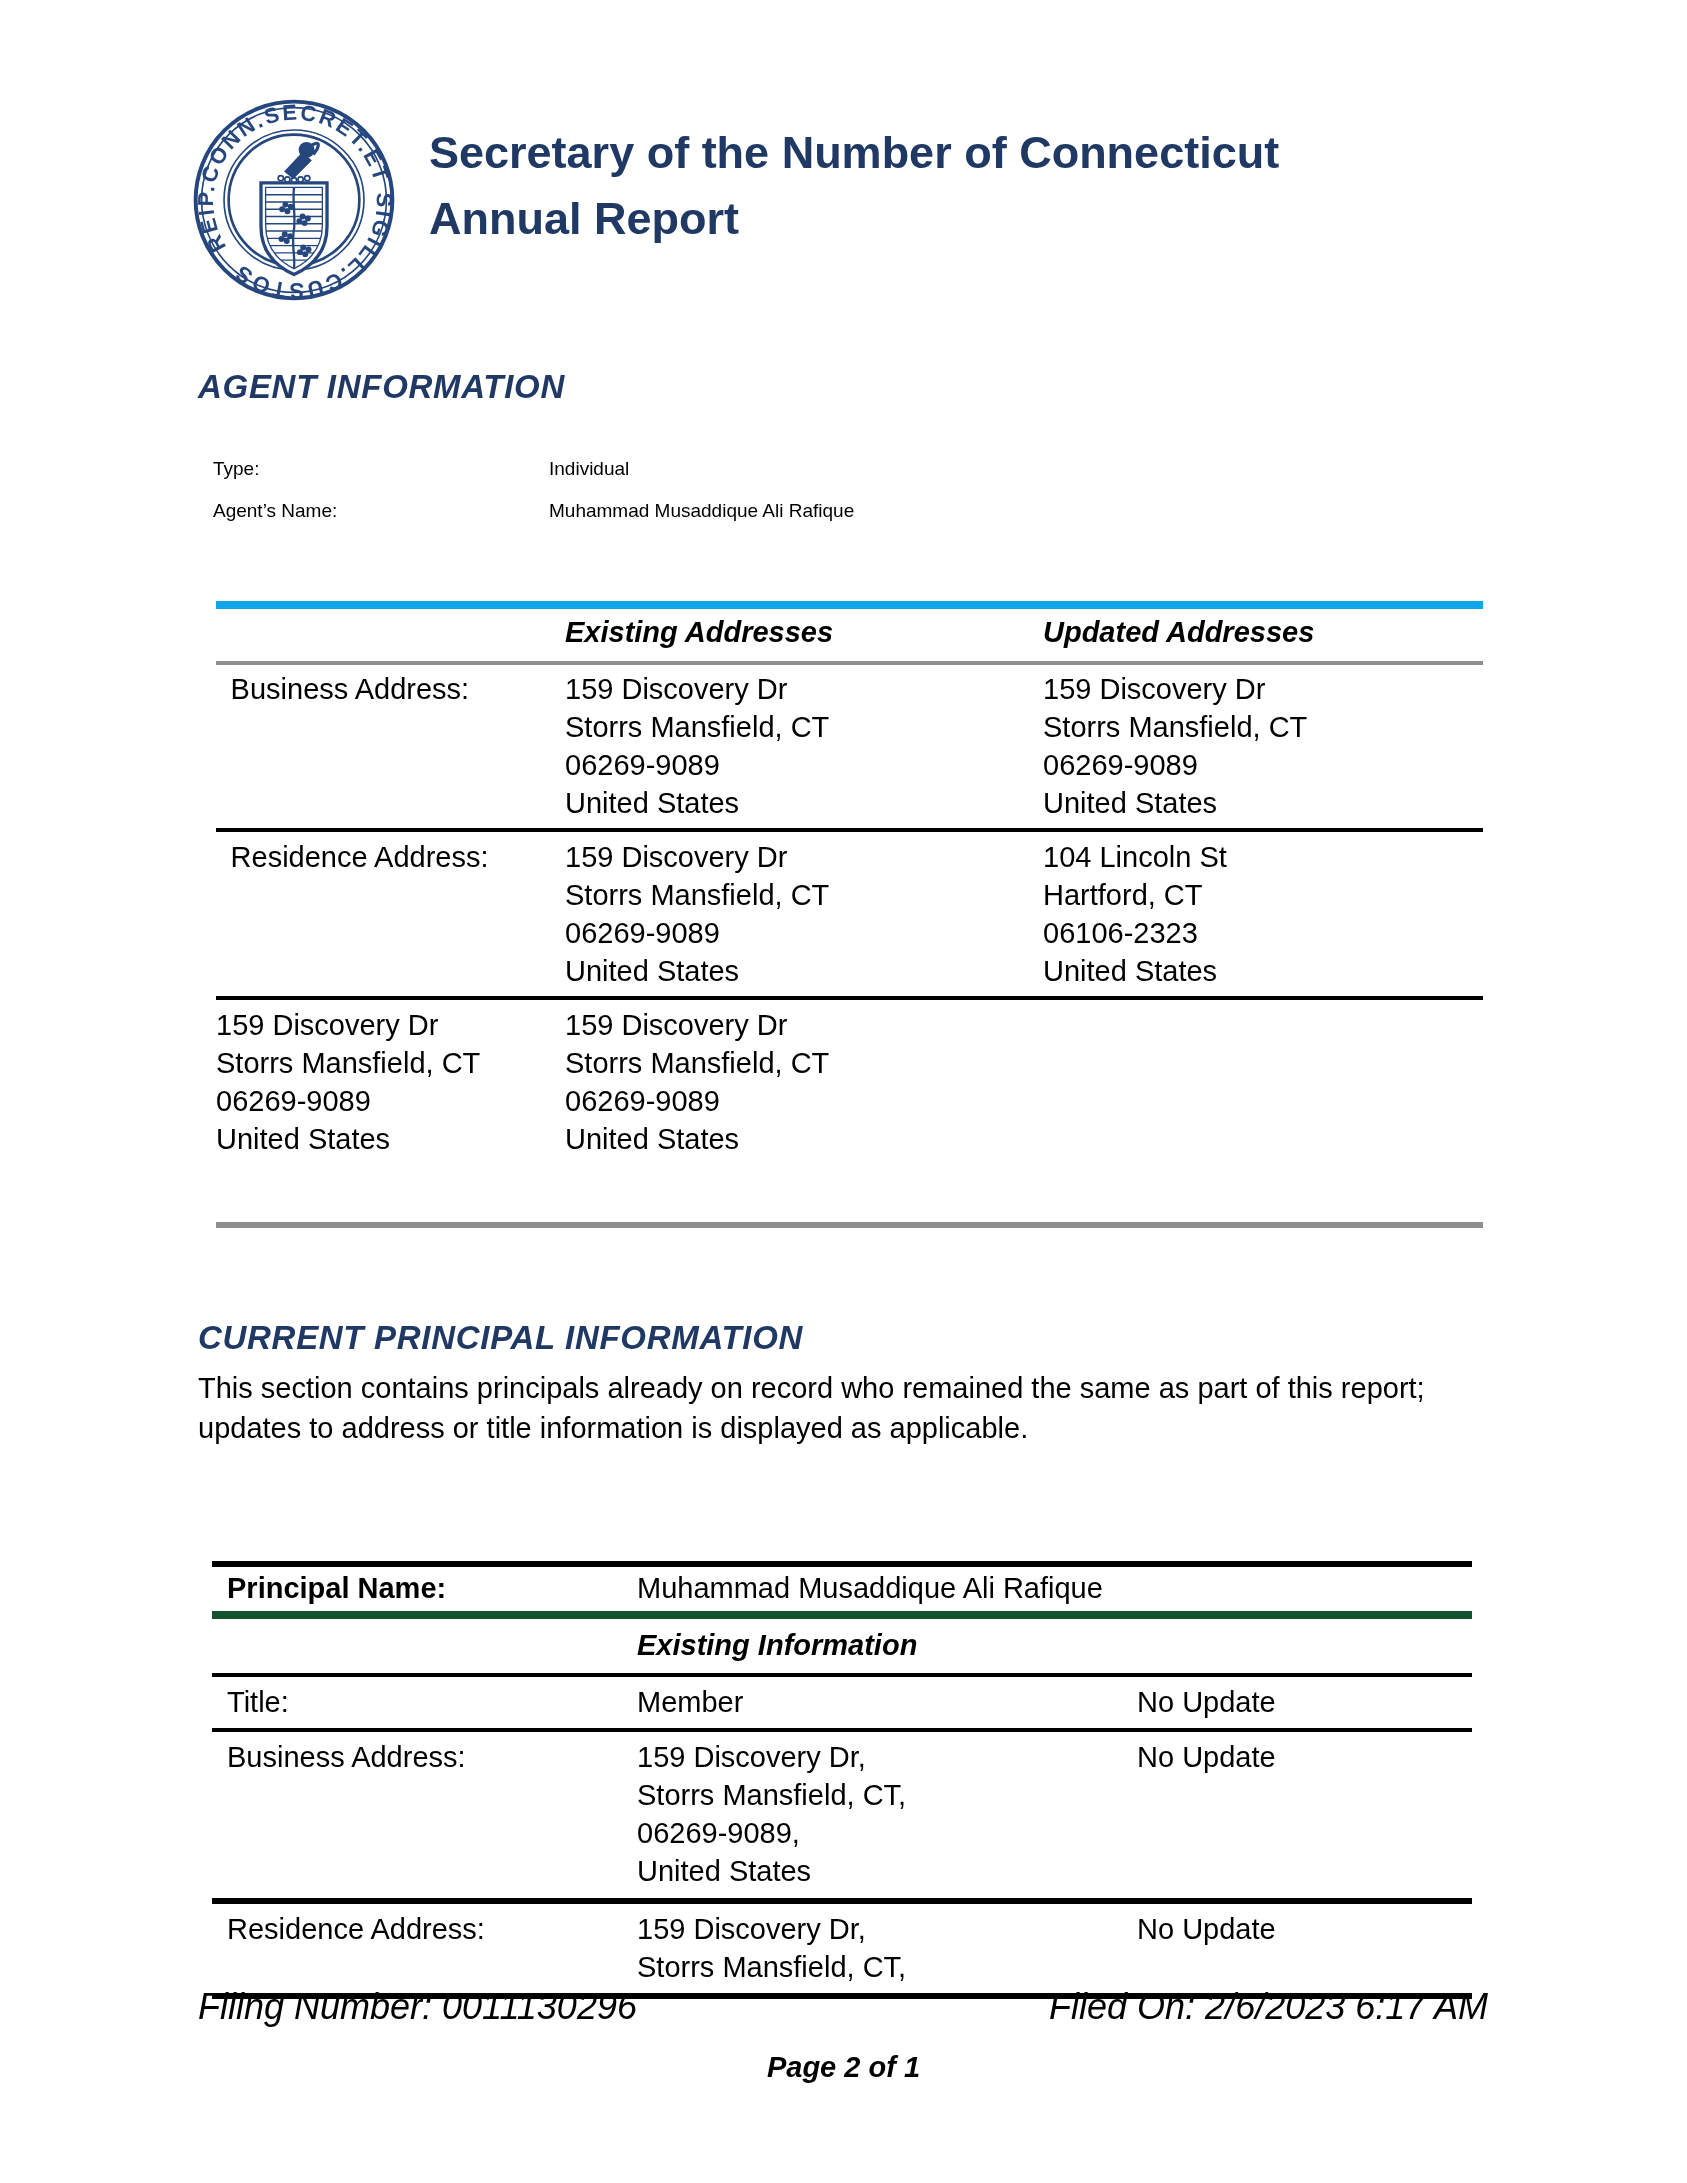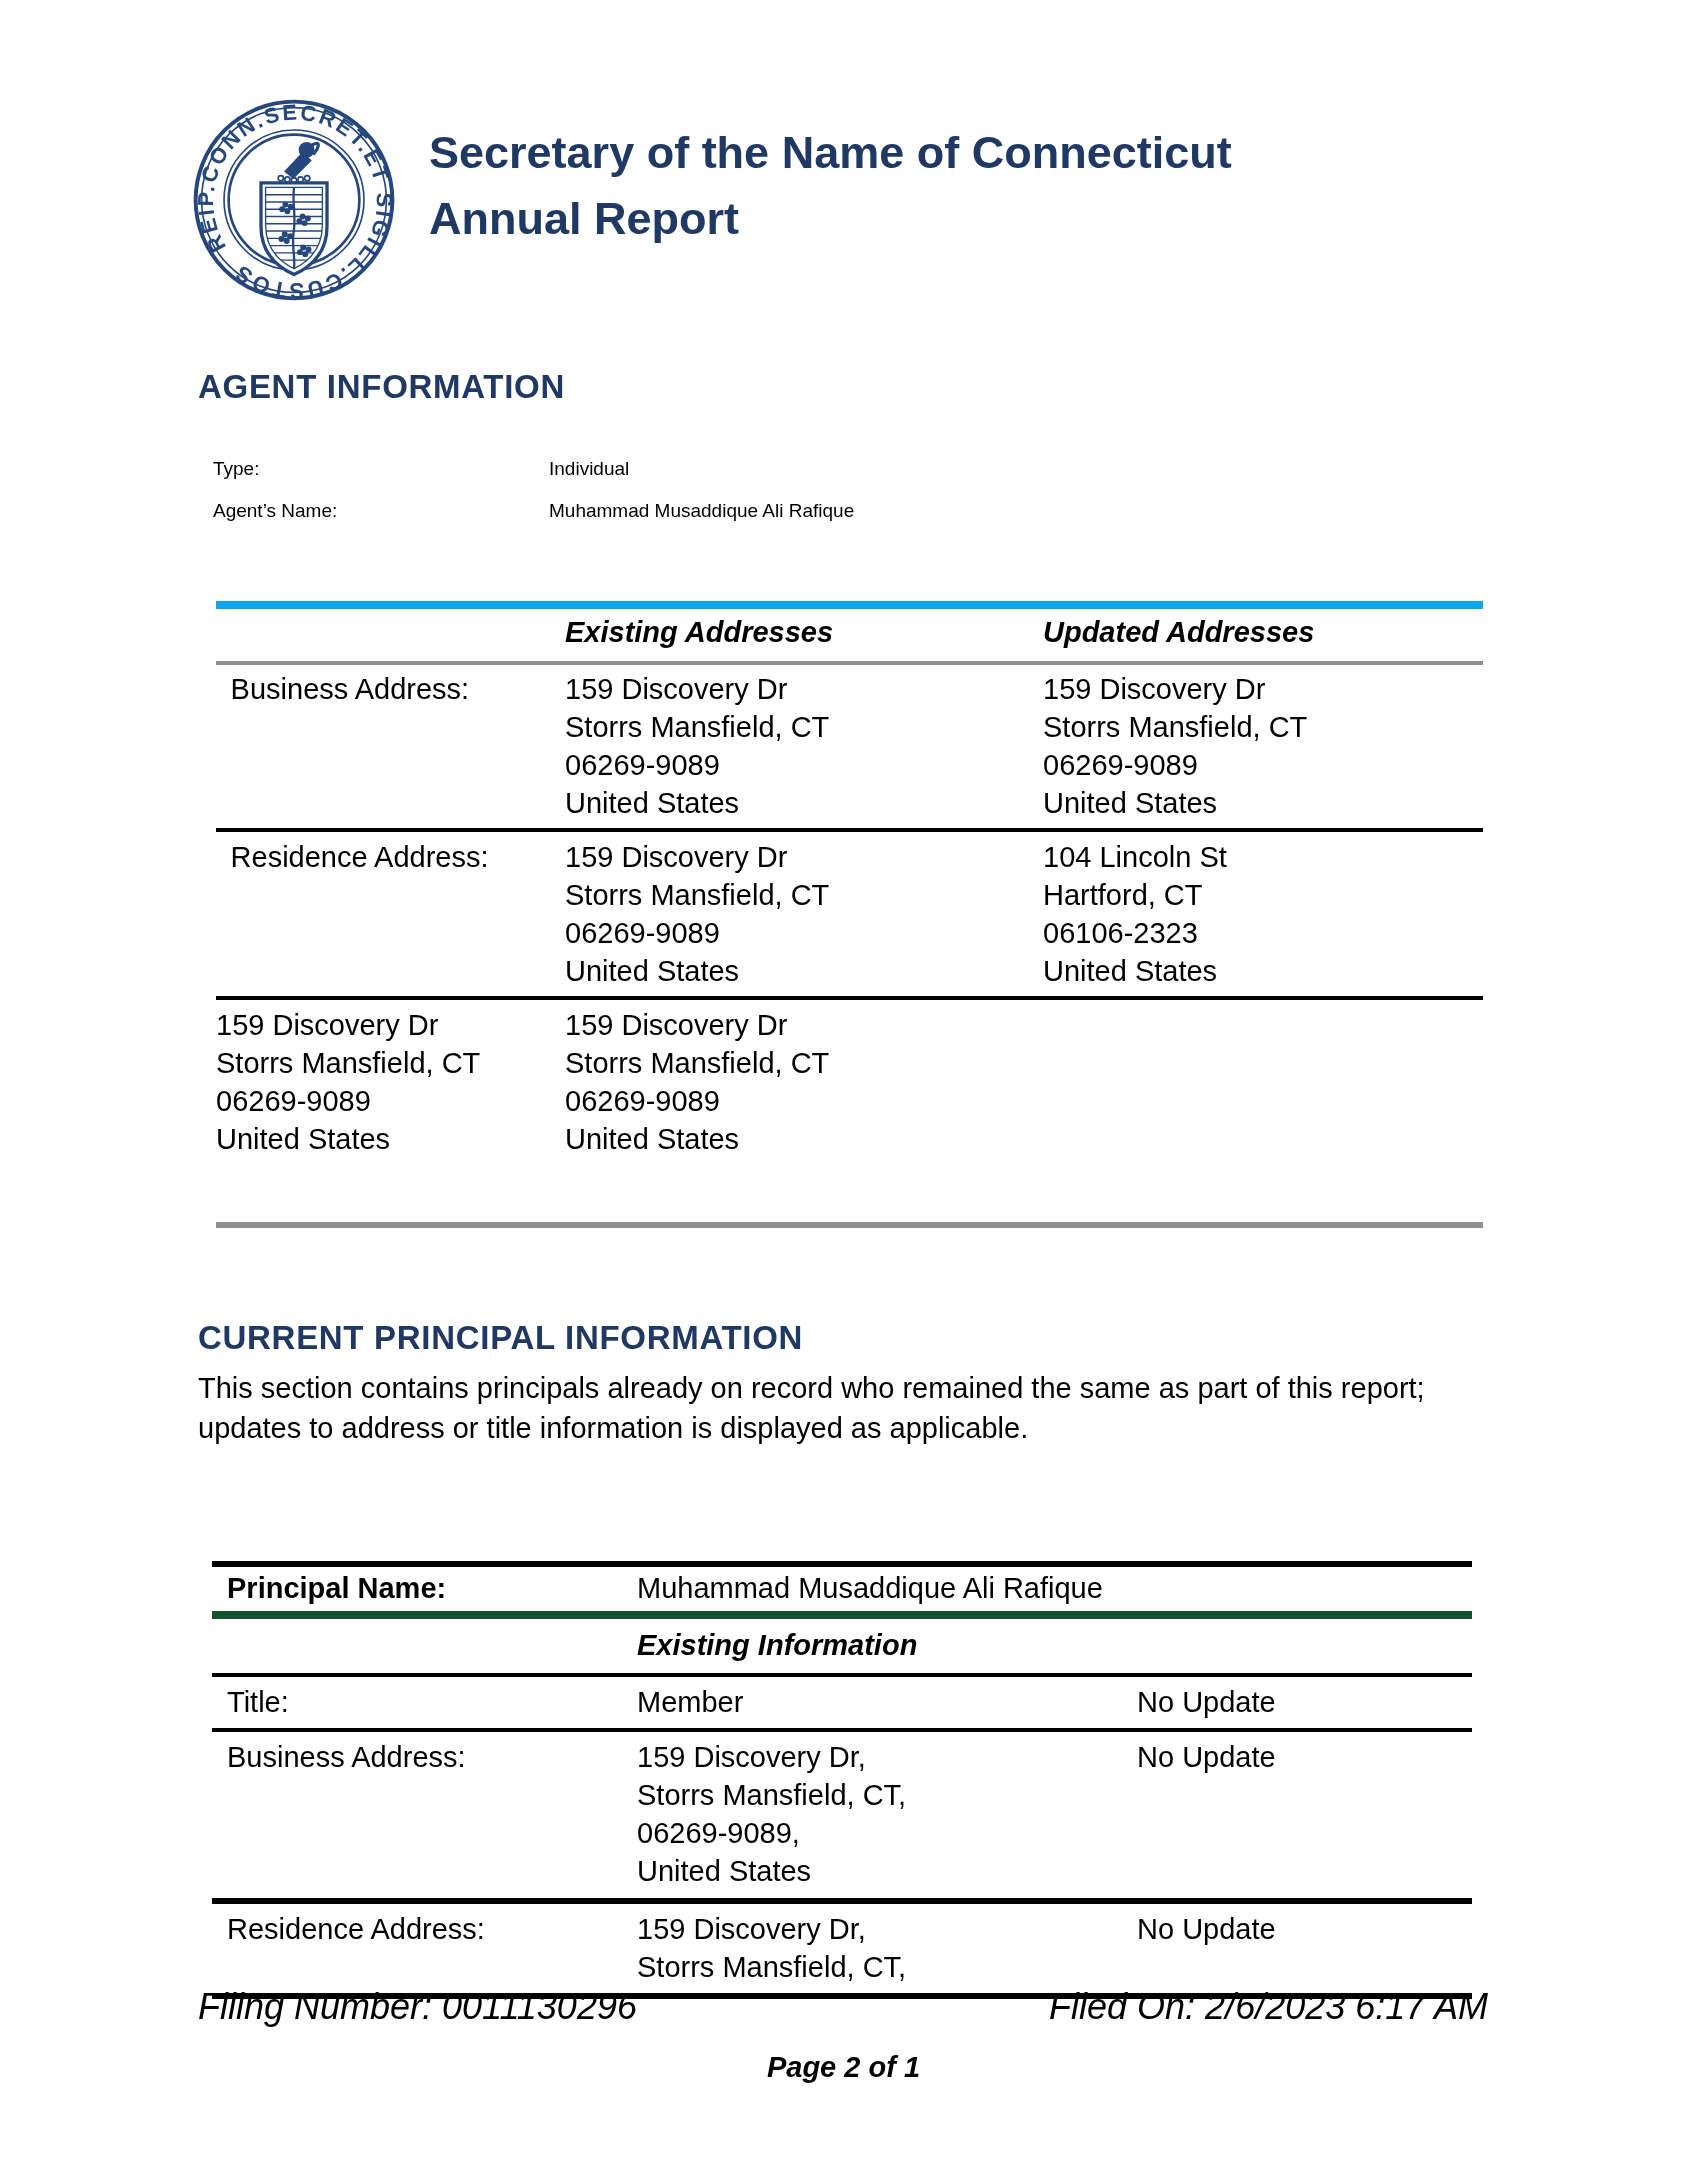--- a/index.html
+++ b/index.html
@@ -19,21 +19,21 @@
     overflow:hidden;
   }
 
   
   .doc-header{position:absolute;top:99px;left:193px;display:flex;gap:34px;}
   .seal{width:202px;height:202px;flex:0 0 auto;}
   .titles{margin-top:21px;}
   .title-line{font-size:45px;font-weight:bold;color:var(--navy);line-height:66px;white-space:nowrap;}
 
   
-  .section-heading{font-size:33px;font-weight:bold;color:var(--navy);letter-spacing:0.7px;white-space:nowrap;}
+  .section-heading{font-size:33px;font-weight:bold;color:var(--navy);letter-spacing:0.7px;white-space:nowrap;font-style:italic;}
   .agent-heading{position:absolute;top:368px;left:198px;}
 
   
   .agent-fields{position:absolute;top:458px;left:213px;font-size:19px;}
   .field-row{display:grid;grid-template-columns:336px auto;margin-bottom:20px;}
 
   
   .agent-table{position:absolute;top:601px;left:216px;width:1267px;border-top:8px solid #0ea5e9;}
   .a-grid{display:grid;grid-template-columns:349px 478px 1fr;}
   .a-header{padding:6.6px 0 12px 0;}
@@ -134,21 +134,21 @@
             <circle cx="142" cy="215" r="4.5"></circle>
             <circle cx="134" cy="212" r="4.5"></circle>
           <circle cx="167" cy="225" r="4.5"></circle>
             <circle cx="175" cy="228" r="4.5"></circle>
             <circle cx="170" cy="235" r="4.5"></circle>
             <circle cx="162" cy="232" r="4.5"></circle>
         </g>
       </g>
     </svg>
     <div class="titles">
-      <div class="title-line">Secretary of the Name of Connecticut</div>
+      <div class="title-line">Secretary of the Number of Connecticut</div>
       <div class="title-line">Annual Report</div>
     </div>
   </div>
 
   <div class="section-heading agent-heading">AGENT INFORMATION</div>
 
   <div class="agent-fields">
     <div class="field-row">
       <span>Type:</span>
       <span>Individual</span>

